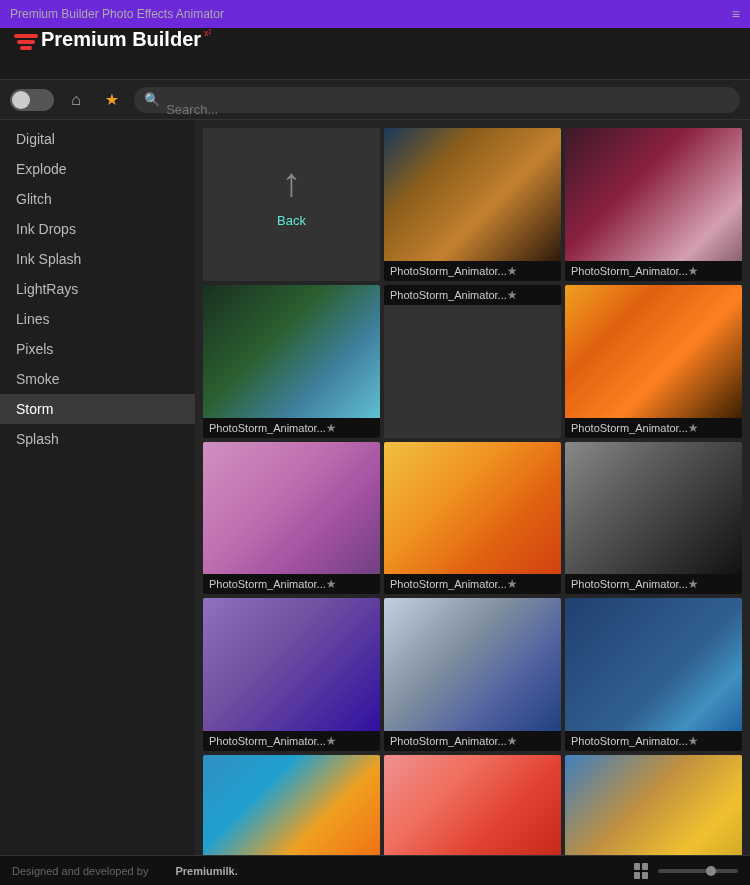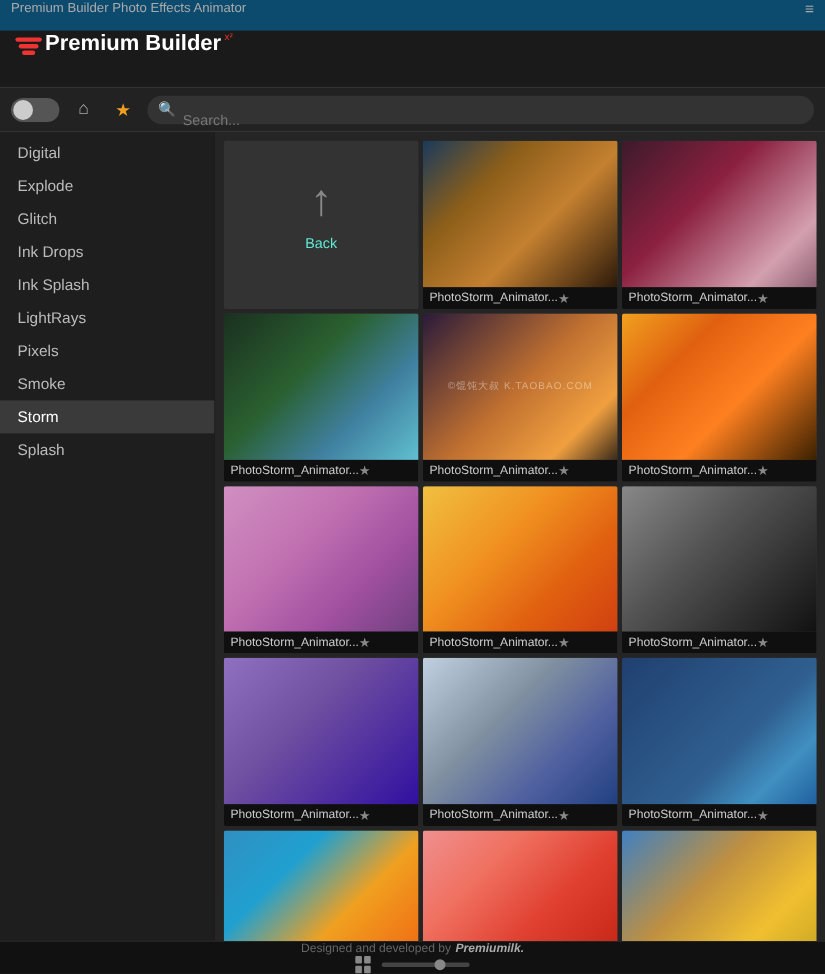--- a/index.html
+++ b/index.html
@@ -9,22 +9,23 @@
       background: #1a1a1a;
       font-family: 'Segoe UI', Arial, sans-serif;
       color: #ccc;
       overflow: hidden;
       position: relative;
     }
 
     
     #titlebar {
       height: 28px;
-      background: #0c4a6e;
-      display: flex;
+      background: #6d28d9;
+      display: flex;
+      align-items: center;
       padding: 0 10px;
       font-size: 12px;
       color: #aaa;
       gap: 10px;
     }
     #titlebar .title-text { flex: 1; }
     #titlebar .menu-icon { font-size: 14px; cursor: pointer; }
 
     
     #header {
@@ -228,31 +229,30 @@
     #footer {
       height: 30px;
       background: #111;
       display: flex;
       align-items: center;
       padding: 0 12px;
       font-size: 11px;
       color: #666;
       border-top: 1px solid #333;
       justify-content: space-between;
-      flex-direction: column;
     }
     #footer .footer-brand {
       display: flex;
       align-items: center;
       gap: 4px;
     }
     #footer .brand-italic {
-      font-style: italic;
       font-weight: bold;
       color: #aaa;
+      margin-left: 23px;
     }
     #footer .footer-right {
       display: flex;
       align-items: center;
       gap: 8px;
     }
     .grid-toggle {
       display: flex;
       gap: 2px;
     }
@@ -334,20 +334,21 @@
 
 <div id="main">
 
   <div id="sidebar">
   <div class="sidebar-item">Digital</div>
       <div class="sidebar-item">Explode</div>
       <div class="sidebar-item">Glitch</div>
       <div class="sidebar-item">Ink Drops</div>
       <div class="sidebar-item">Ink Splash</div>
       <div class="sidebar-item">LightRays</div>
+      <div class="sidebar-item">Lines</div>
       <div class="sidebar-item">Pixels</div>
       <div class="sidebar-item">Smoke</div>
       <div class="sidebar-item active">Storm</div>
       <div class="sidebar-item">Splash</div>
     </div>
 
   <div id="content">
     <div class="grid">
 
       <div class="grid-item">
@@ -372,23 +373,20 @@
           </div>
         </div>
         <div class="grid-item">
           <div class="thumb t3"></div>
           <div class="thumb-label">
             <span>PhotoStorm_Animator...</span>
             <span class="star-icon">★</span>
           </div>
         </div>
         <div class="grid-item">
-          <div class="thumb t4">
-            <div class="watermark">©馄饨大叔 K.TAOBAO.COM</div>
-          </div>
           <div class="thumb-label">
             <span>PhotoStorm_Animator...</span>
             <span class="star-icon">★</span>
           </div>
         </div>
         <div class="grid-item">
           <div class="thumb t5"></div>
           <div class="thumb-label">
             <span>PhotoStorm_Animator...</span>
             <span class="star-icon">★</span>

